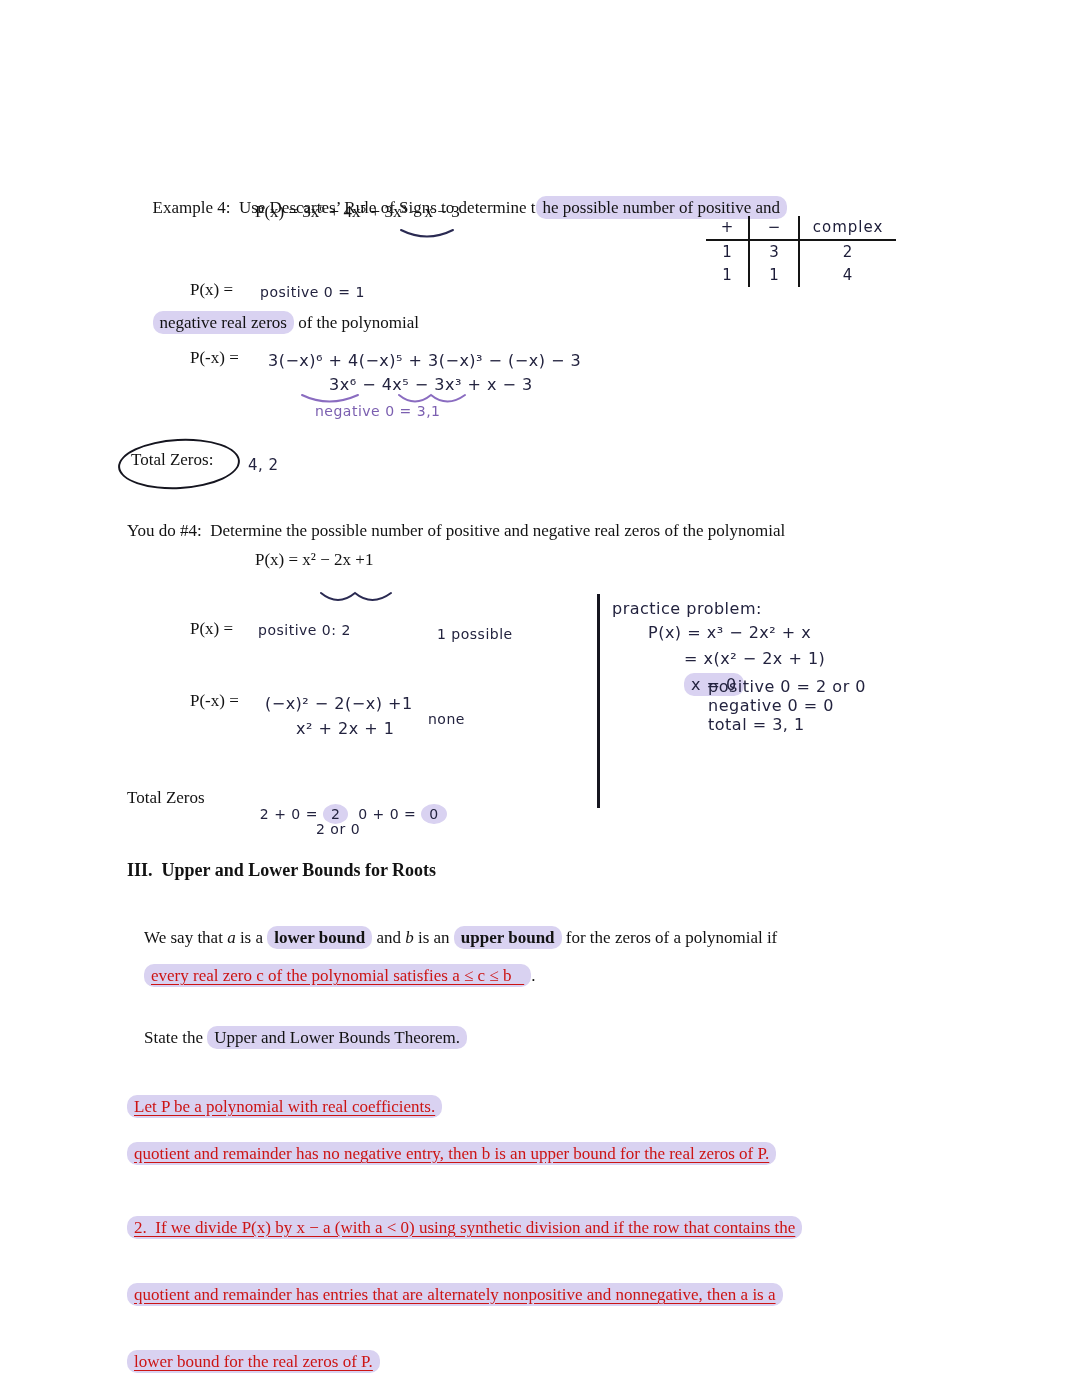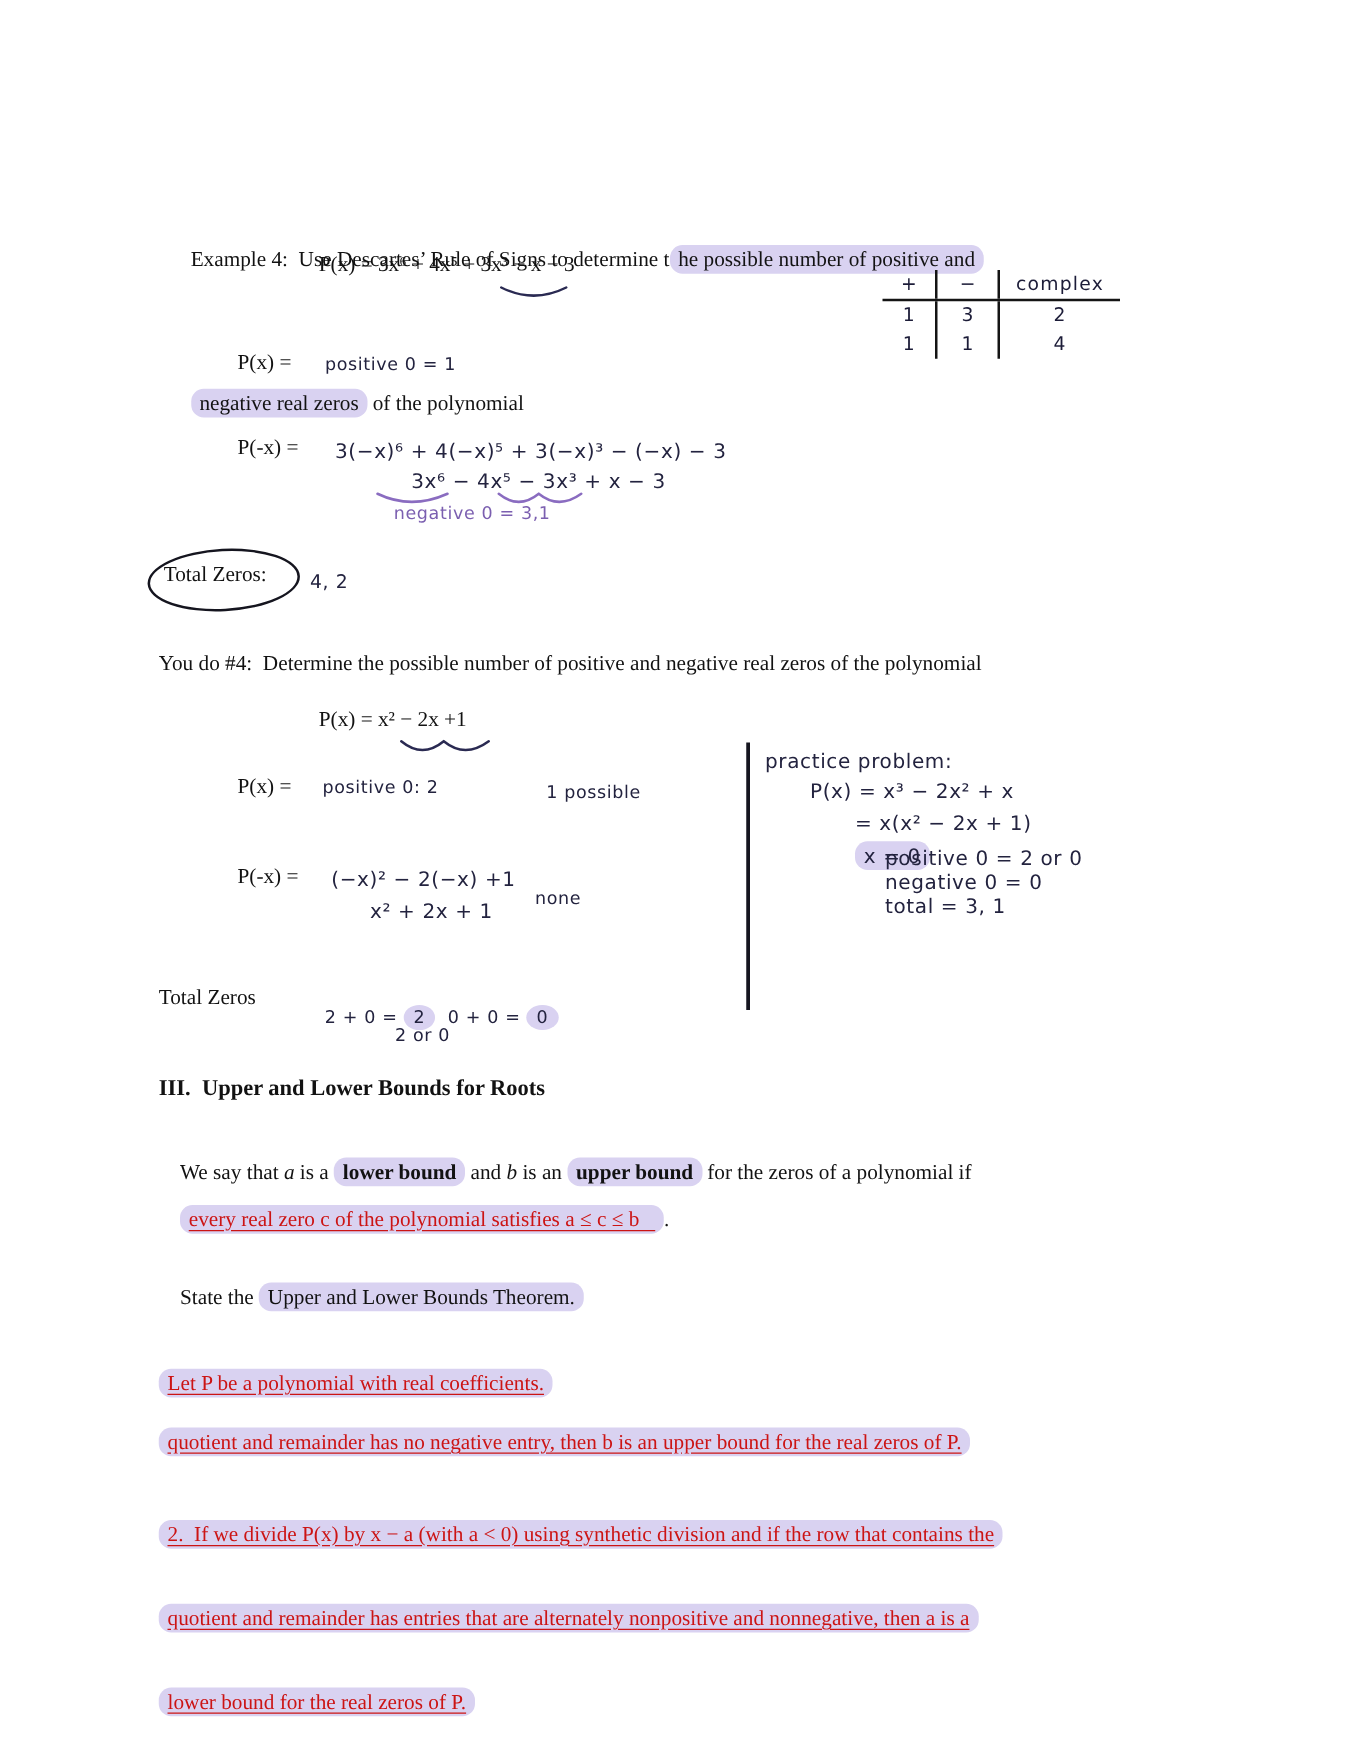--- a/index.html
+++ b/index.html
@@ -81,21 +81,21 @@
     <path d="M3 3 Q19 16 35 3 Q51 16 69 3" stroke="#8a6cc0" stroke-width="2" fill="none" stroke-linecap="round"></path>
   </svg>
   <div class="abs hand hand-purple" style="left:315px;top:403px;">negative 0 = 3,1</div>
 
   <div class="abs tz-circle" style="left:118px;top:439px;"></div>
   <div class="abs typed" style="left:131px;top:450px;">Total Zeros:</div>
   <div class="abs hand" style="left:248px;top:456px;font-size:15px;">4, 2</div>
 
   <div class="abs typed" style="left:127px;top:521px;">You do #4:  Determine the possible number of positive and negative real zeros of the polynomial</div>
 
-  <div class="abs typed" style="left:255px;top:566px;text-align:right;">P(x) = x² − 2x +1</div>
+  <div class="abs typed" style="left:255px;top:550px;text-align:right;">P(x) = x² − 2x +1</div>
   <svg class="abs swoop" style="left:318px;top:590px;" width="78" height="16">
     <path d="M3 3 Q20 17 37 3 Q54 17 73 3" stroke="#2a2a52" stroke-width="2" fill="none" stroke-linecap="round"></path>
   </svg>
 
   <div class="abs typed" style="left:190px;top:619px;">P(x) =</div>
   <div class="abs hand" style="left:258px;top:622px;">positive 0: 2</div>
   <div class="abs hand" style="left:437px;top:626px;">1 possible</div>
 
   <div class="abs typed" style="left:190px;top:691px;">P(-x) =</div>
   <div class="abs hand hand-sm" style="left:265px;top:694px;">(−x)² − 2(−x) +1</div>

